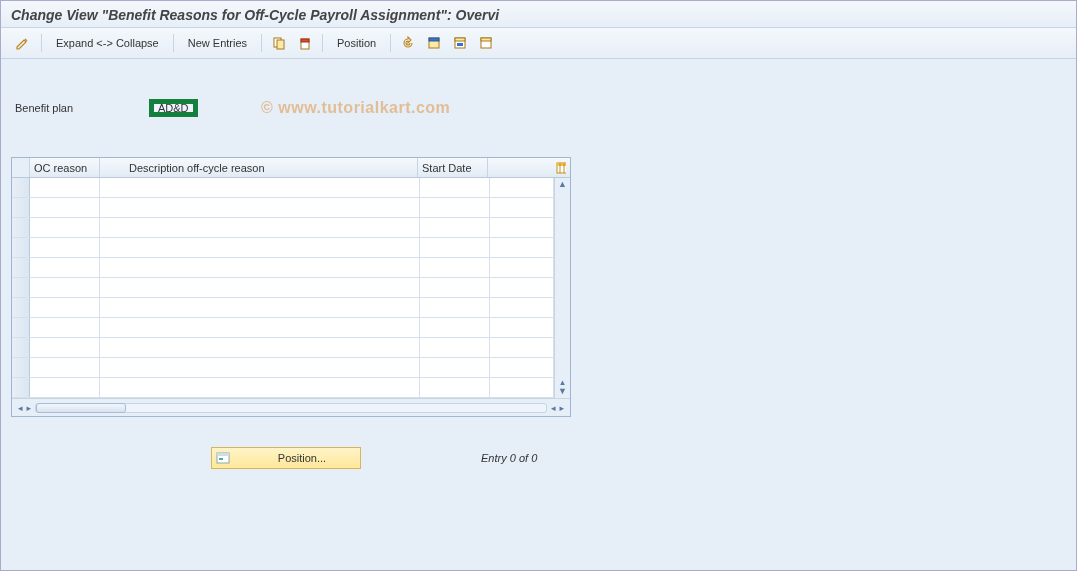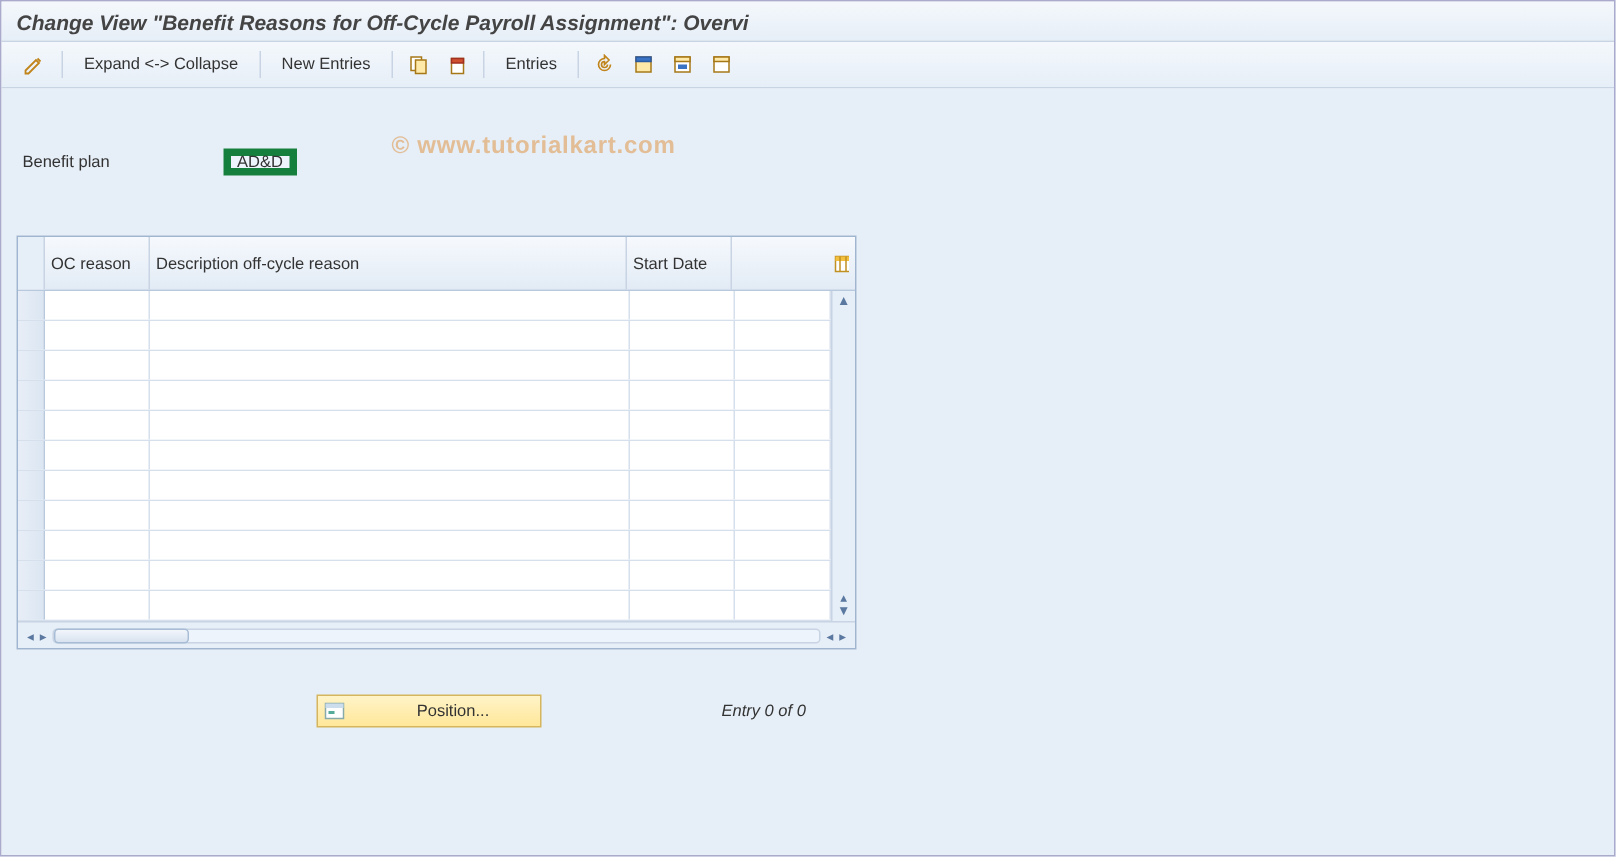--- a/index.html
+++ b/index.html
@@ -83,36 +83,36 @@
   .table-wrap {
     position: relative;
     width: 560px;
     border: 1px solid #9fb5d0;
     background: #f4f8fc;
   }
   .table-header-row {
     display: flex;
     background: linear-gradient(to bottom, #f6f9fd, #e2ebf5);
     border-bottom: 1px solid #b9c9dd;
-    height: 36px;
+    height: 20px;
     align-items: stretch;
   }
   .th {
     border-right: 1px solid #c8d4e3;
     padding: 2px 4px;
     font-size: 11px;
     color: #333;
     display: flex;
     align-items: center;
     overflow: hidden;
     white-space: nowrap;
   }
   .th-sel { width: 18px; flex: 0 0 18px; background: #e6eef7; }
   .th-oc { width: 70px; flex:0 0 70px;}
-  .th-desc { flex: 1 1 auto; }
+  .th-desc { flex: 1 1 auto; margin-left: 25px; }
   .th-start { width: 70px; flex:0 0 70px;}
   .th-end { width: 64px; flex:0 0 64px;margin-top:41px;}
   .th-config { width: 18px; flex:0 0 18px; border-right:none; display:flex; align-items:center; justify-content:center;}
   .table-body {
     position: relative;
     display: flex;
   }
   .rows-area { flex: 1 1 auto; }
   .data-row {
     display: flex;
@@ -189,21 +189,21 @@
     min-width: 150px;
   }
   .pos-btn .pos-icon {
     width: 14px; height: 14px;
     display:inline-flex; align-items:center; justify-content:center;
   }
   .pos-btn .pos-label { flex:1; text-align:center; color:#333;}
   .entry-text { color:#333;font-style:italic; }
   .watermark {
     position: absolute;
-    top: 30px;
+    top: 40px;
     left: 260px;
     font-size: 16px;
     font-weight: bold;
     color: rgba(222,150,70,0.55);
     letter-spacing: 0.5px;
     pointer-events: none;
   }
   svg { display:block; }
 </style>
 </head>
@@ -231,21 +231,21 @@
         <rect x="5" y="4" width="7" height="9" fill="#ffe9a8" stroke="#a77818"></rect>
       </svg>
   </span>
   <span class="tool-btn" title="Delete">
     <svg width="14" height="14">
         <rect x="3" y="3" width="8" height="10" fill="#fff" stroke="#a77818"></rect>
         <rect x="3" y="3" width="8" height="3" fill="#d05030" stroke="#a03020"></rect>
       </svg>
   </span>
   <span class="sep"></span>
-  <span class="tool-text">Entries</span>
+  <span class="tool-text">Position</span>
   <span class="sep"></span>
   <span class="tool-btn" title="Undo">
     <svg width="14" height="14">
         <path d="M11 7 A4 4 0 1 1 7 3 L7 1 L10 4 L7 7 L7 5 A2 2 0 1 0 9 7" fill="none" stroke="#c0841a" stroke-width="1.1"></path>
       </svg>
   </span>
   <span class="tool-btn" title="Select All">
     <svg width="14" height="14">
         <rect x="2" y="2" width="10" height="10" fill="#ffe9a8" stroke="#a77818"></rect>
         <rect x="2" y="2" width="10" height="3" fill="#3a72c4" stroke="#2a5aa0"></rect>

